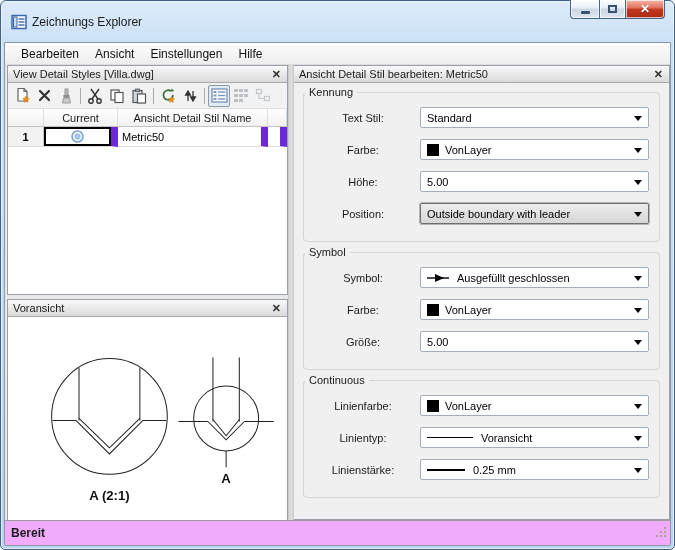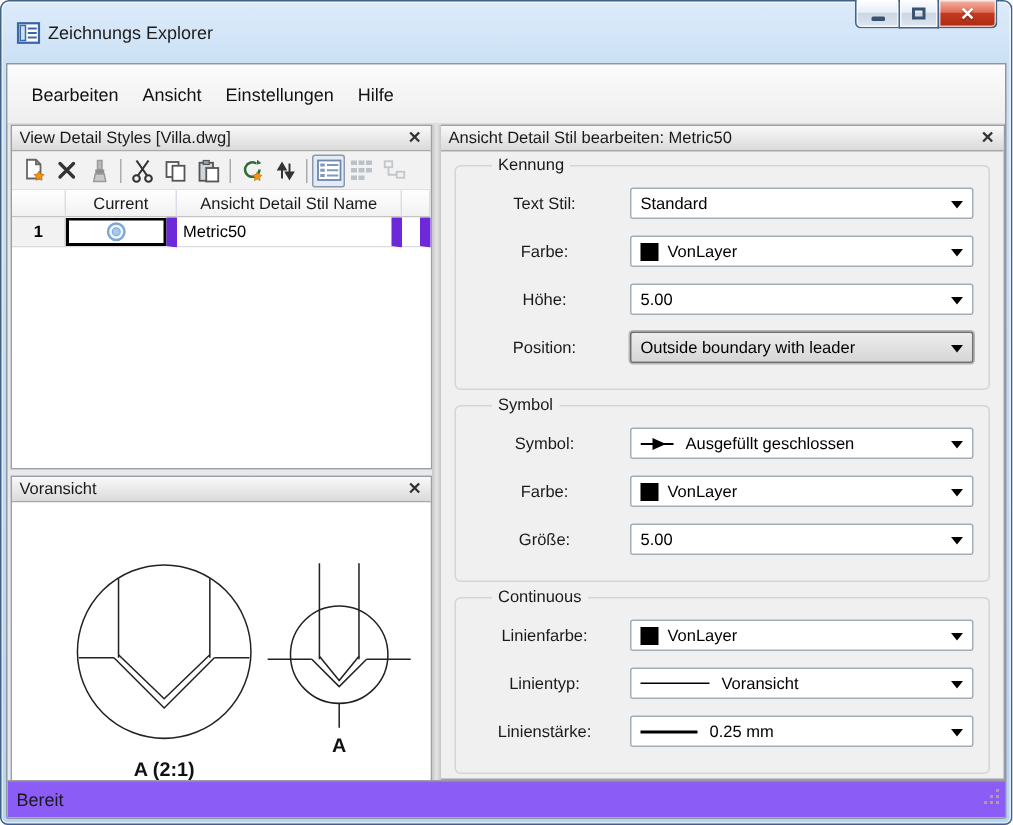--- a/index.html
+++ b/index.html
@@ -35,21 +35,21 @@
     background:linear-gradient(180deg,#f6b6a8 0%,#e0705b 45%,#c23a22 50%,#ad2a12 100%);
   }
   .glyph-min { width:9px; height:3px; background:#39536e; margin-top:6px; border-radius:1px; }
   .glyph-max { width:9px; height:8px; border:2px solid #39536e; background:transparent; }
   .glyph-close { color:#fff; font-size:12px; font-weight:bold; line-height:1; text-shadow:0 1px 1px rgba(0,0,0,.45); }
 
   
   .client { flex:1; display:flex; flex-direction:column; background:#e9e9e9; border:1px solid #8e98a4; border-radius:0 0 2px 2px; overflow:hidden; }
 
   
-  .menubar { height:40px; background:linear-gradient(180deg,#fcfcfc,#eeeeee); border-bottom:1px solid #dcdcdc; display:flex; align-items:center; padding-left:8px; flex:0 0 auto; }
+  .menubar { height:22px; background:linear-gradient(180deg,#fcfcfc,#eeeeee); border-bottom:1px solid #dcdcdc; display:flex; align-items:center; padding-left:8px; flex:0 0 auto; }
   .menu-item { font-size:12px; color:#111; padding:3px 8px; cursor:default; }
 
   
   .main { flex:1; display:flex; min-height:0; }
   .left-col { width:283px; flex:0 0 283px; display:flex; flex-direction:column; min-height:0; padding:0 0 0 2px; }
   .v-splitter { width:6px; flex:0 0 6px; background:linear-gradient(90deg,#c7c7c7,#e3e3e3 50%,#c7c7c7); }
   .right-col { flex:1; display:flex; flex-direction:column; border:1px solid #9aa0a9; border-left:none; background:#f0f0f0; min-width:0; }
 
   .panel { border:1px solid #9aa0a9; background:#fff; display:flex; flex-direction:column; min-height:0; }
   .styles-panel { height:230px; flex:0 0 230px;text-align:center; }
@@ -78,36 +78,36 @@
   .td.namecell { padding-left:4px; }
   .filler { grid-column:1 / 5; background:#fff; }
 
   
   .preview-canvas { flex:1; background:#fff; }
   .preview-canvas svg { display:block; width:100%; height:100%; }
 
   
   .editor { flex:1; padding:9px 9px 0 9px; overflow:hidden; }
   .groupbox { position:relative; border:1px solid #d5d5d5; border-radius:4px; padding:14px 10px 6px 10px; margin-bottom:10px; background:#f0f0f0; }
-  .groupbox-label { position:absolute; top:-7px; left:24px; background:#f0f0f0; padding:0 4px; font-size:11px; color:#1a1a1a; }
+  .groupbox-label { position:absolute; top:-7px; left:1px; background:#f0f0f0; padding:0 4px; font-size:11px; color:#1a1a1a; }
   .field-row { display:flex; align-items:center; margin-bottom:11px; }
   .field-label { width:98px; flex:0 0 98px; text-align:center; font-size:11px; color:#1a1a1a; margin-right:8px; }
   .combo {
     flex:1; height:21px; background:#fff; border:1px solid #a3aeb9; border-radius:2px;
     display:flex; align-items:center; padding:0 18px 0 6px; position:relative; font-size:11px; color:#000;
   }
   .combo.focused { background:linear-gradient(180deg,#ededed,#d6d6d6); border:1px solid #6f6f6f; box-shadow:0 0 0 1px #b5b5b5; }
   .combo-arrow { position:absolute; right:6px; top:8px; width:0; height:0; border-left:4px solid transparent; border-right:4px solid transparent; border-top:5px solid #000; }
   .swatch { width:12px; height:12px; background:#000; margin-right:6px; flex:0 0 12px; }
   .combo-inline-icon { display:inline-flex; margin-right:6px; align-items:center; }
   .ltline { display:inline-block; width:46px; height:0; border-top:1px solid #000; margin-right:8px; }
   .ltline.weight { width:38px; border-top-width:2px; }
 
   
-  .statusbar { height:23px; flex:0 0 23px; background:#8b5cf6; border-top:1px solid #9d9d9d; display:flex; align-items:center; padding:12px 6px; position:relative; }
+  .statusbar { height:23px; flex:0 0 23px; background:#f0abfc; border-top:1px solid #9d9d9d; display:flex; align-items:center; padding:12px 6px; position:relative;font-weight:bold; }
   .status-text { font-size:12px; color:#1a1a1a; }
   .resize-grip { position:absolute; right:2px; bottom:2px; }
 </style>
 </head>
 <body>
 
 <div class="window">
 
   <div class="titlebar">
     <span class="app-icon">

